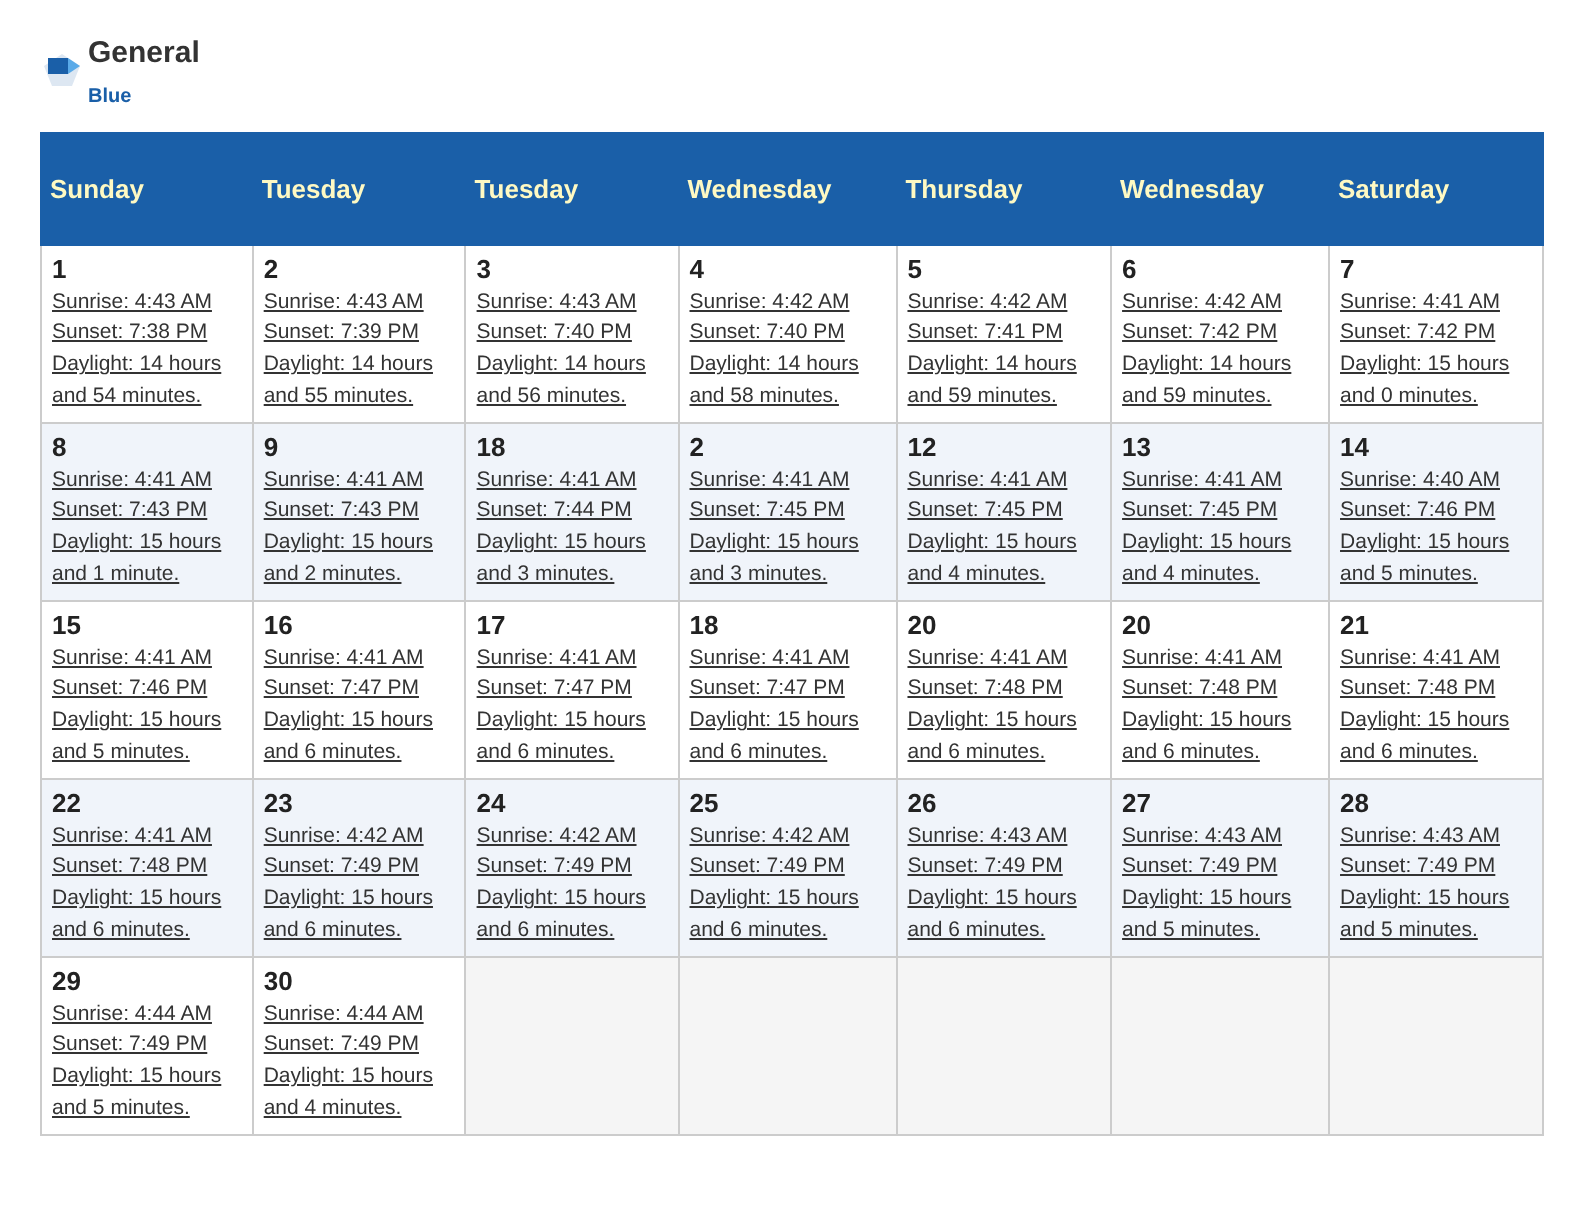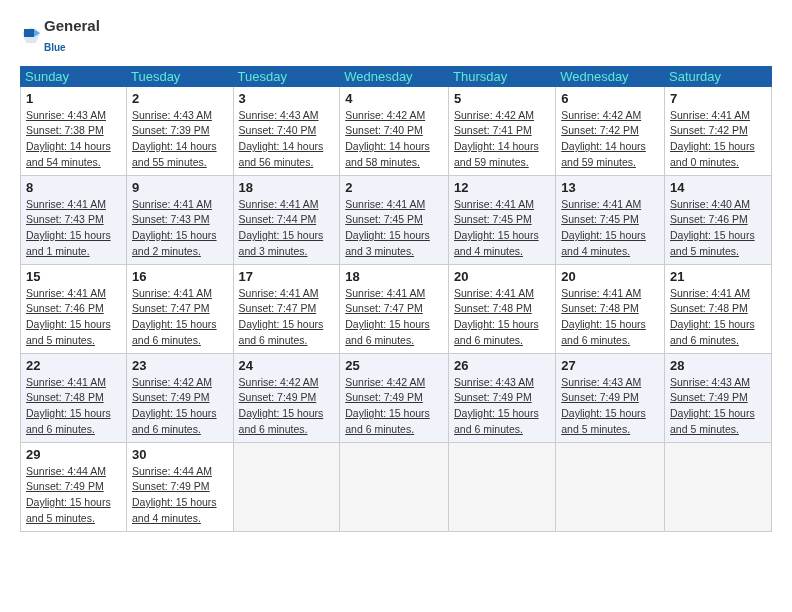--- a/index.html
+++ b/index.html
@@ -35,25 +35,25 @@
       font-size: 15px;
       color: #555;
     }
     .calendar {
       width: 100%;
       border-collapse: collapse;
       font-size: 11px;
     }
     .calendar thead tr th {
       background: #1a5fa8;
-      color: #5eead4;
-      padding: 2px 4px;
+      color: #fef9c3;
+      padding: 20px 4px;
       text-align: left;
       font-size: 13px;
-      font-weight: normal;
+      font-weight: bold;
       border: 1px solid #1a5fa8;
     }
     .calendar tbody tr td {
       border: 1px solid #ccc;
       padding: 4px 5px;
       vertical-align: top;
       width: 113px;
       min-height: 80px;
       background: #fff;
     }

